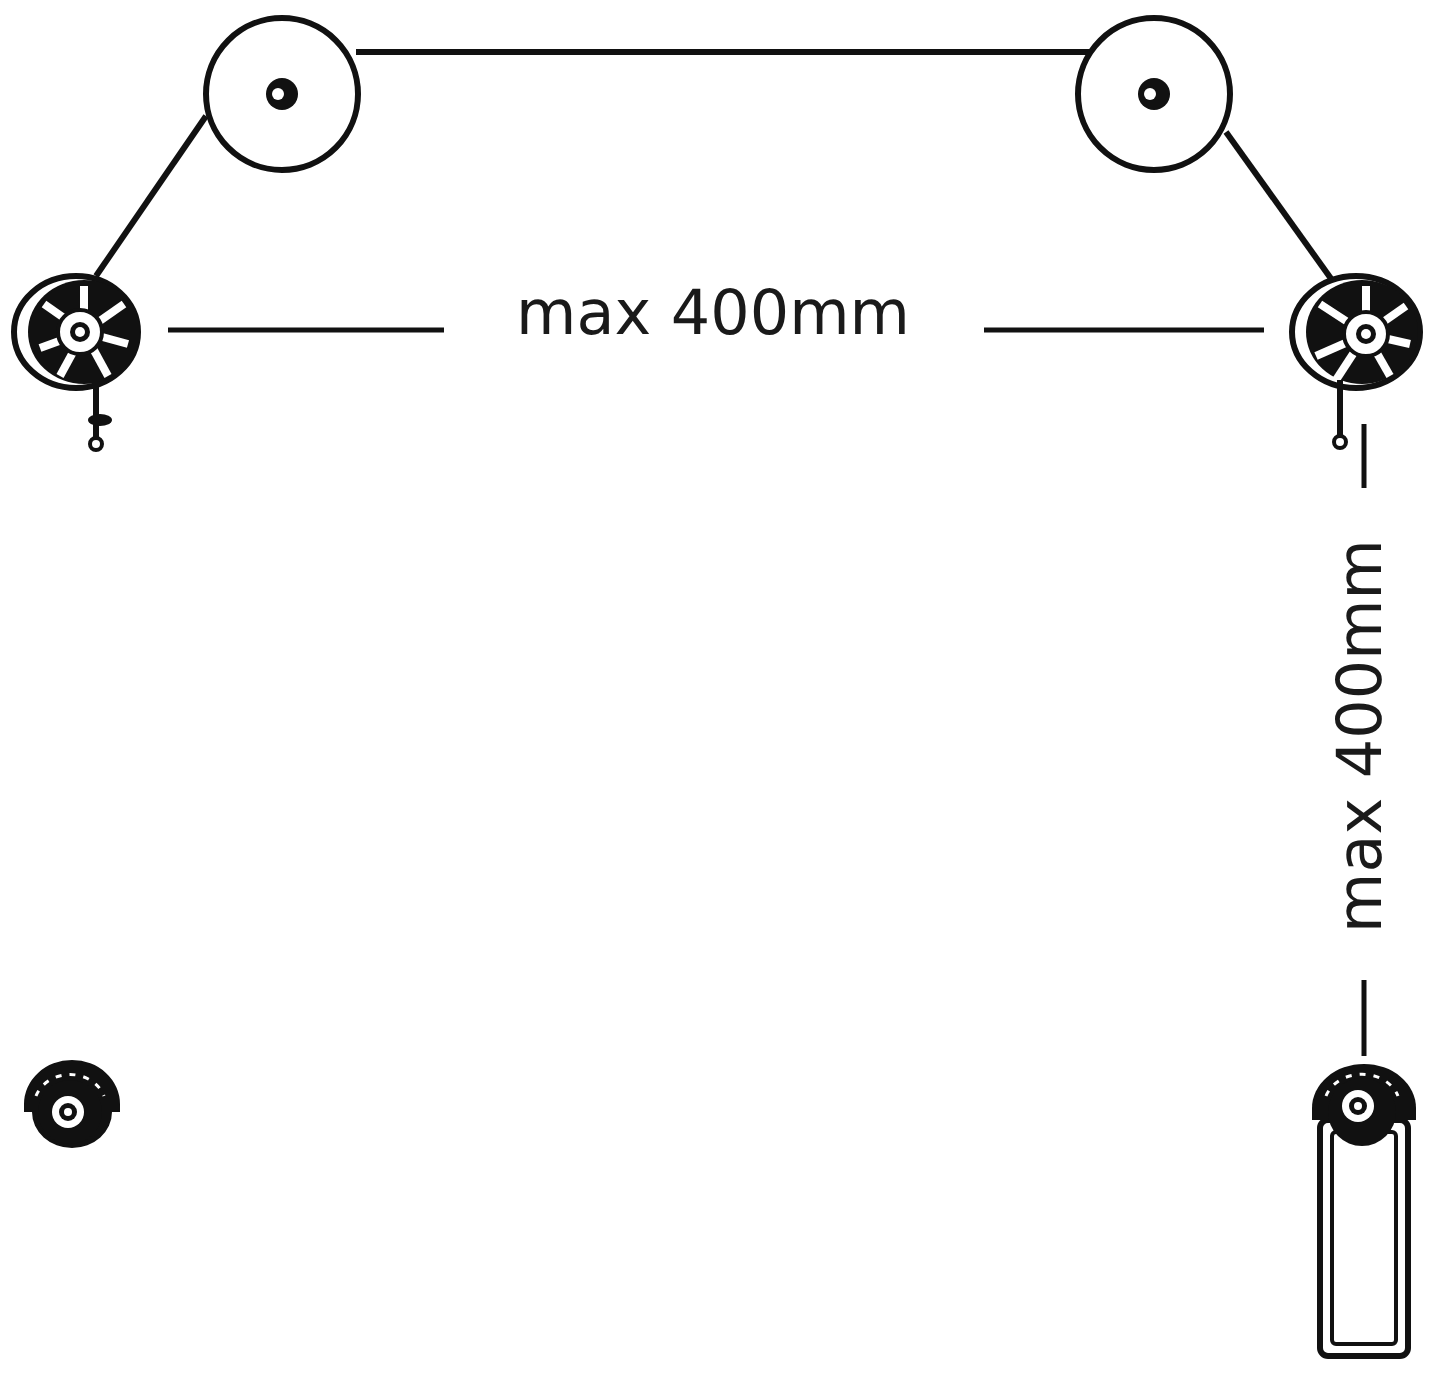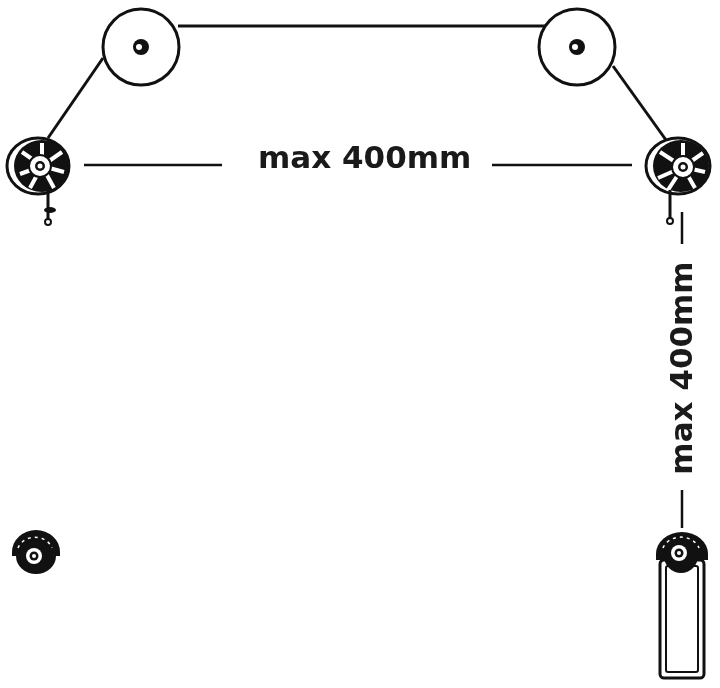--- a/index.html
+++ b/index.html
@@ -1,17 +1,17 @@
 <!DOCTYPE html>
 <html><head>
   <meta charset="utf-8">
   <style>
     html, body { margin: 0; padding: 0; background: #ffffff; }
     body { width: 720px; height: 688px; position: relative; overflow: hidden; }
-    #stage { position: absolute; left: 0; top: 0; width: 720px; height: 688px; font-weight: bold; }
+    #stage { position: absolute; left: 0; top: 0; width: 720px; height: 688px; }
     svg { position: absolute; left: 0; top: 0; }
     .label {
       position: absolute;
       font-family: "DejaVu Sans", sans-serif;
       color: #1a1a1a;
       font-size: 31px;
       white-space: nowrap;
       line-height: 1;
     }
     .label-h { left: 258px; top: 142px; }

